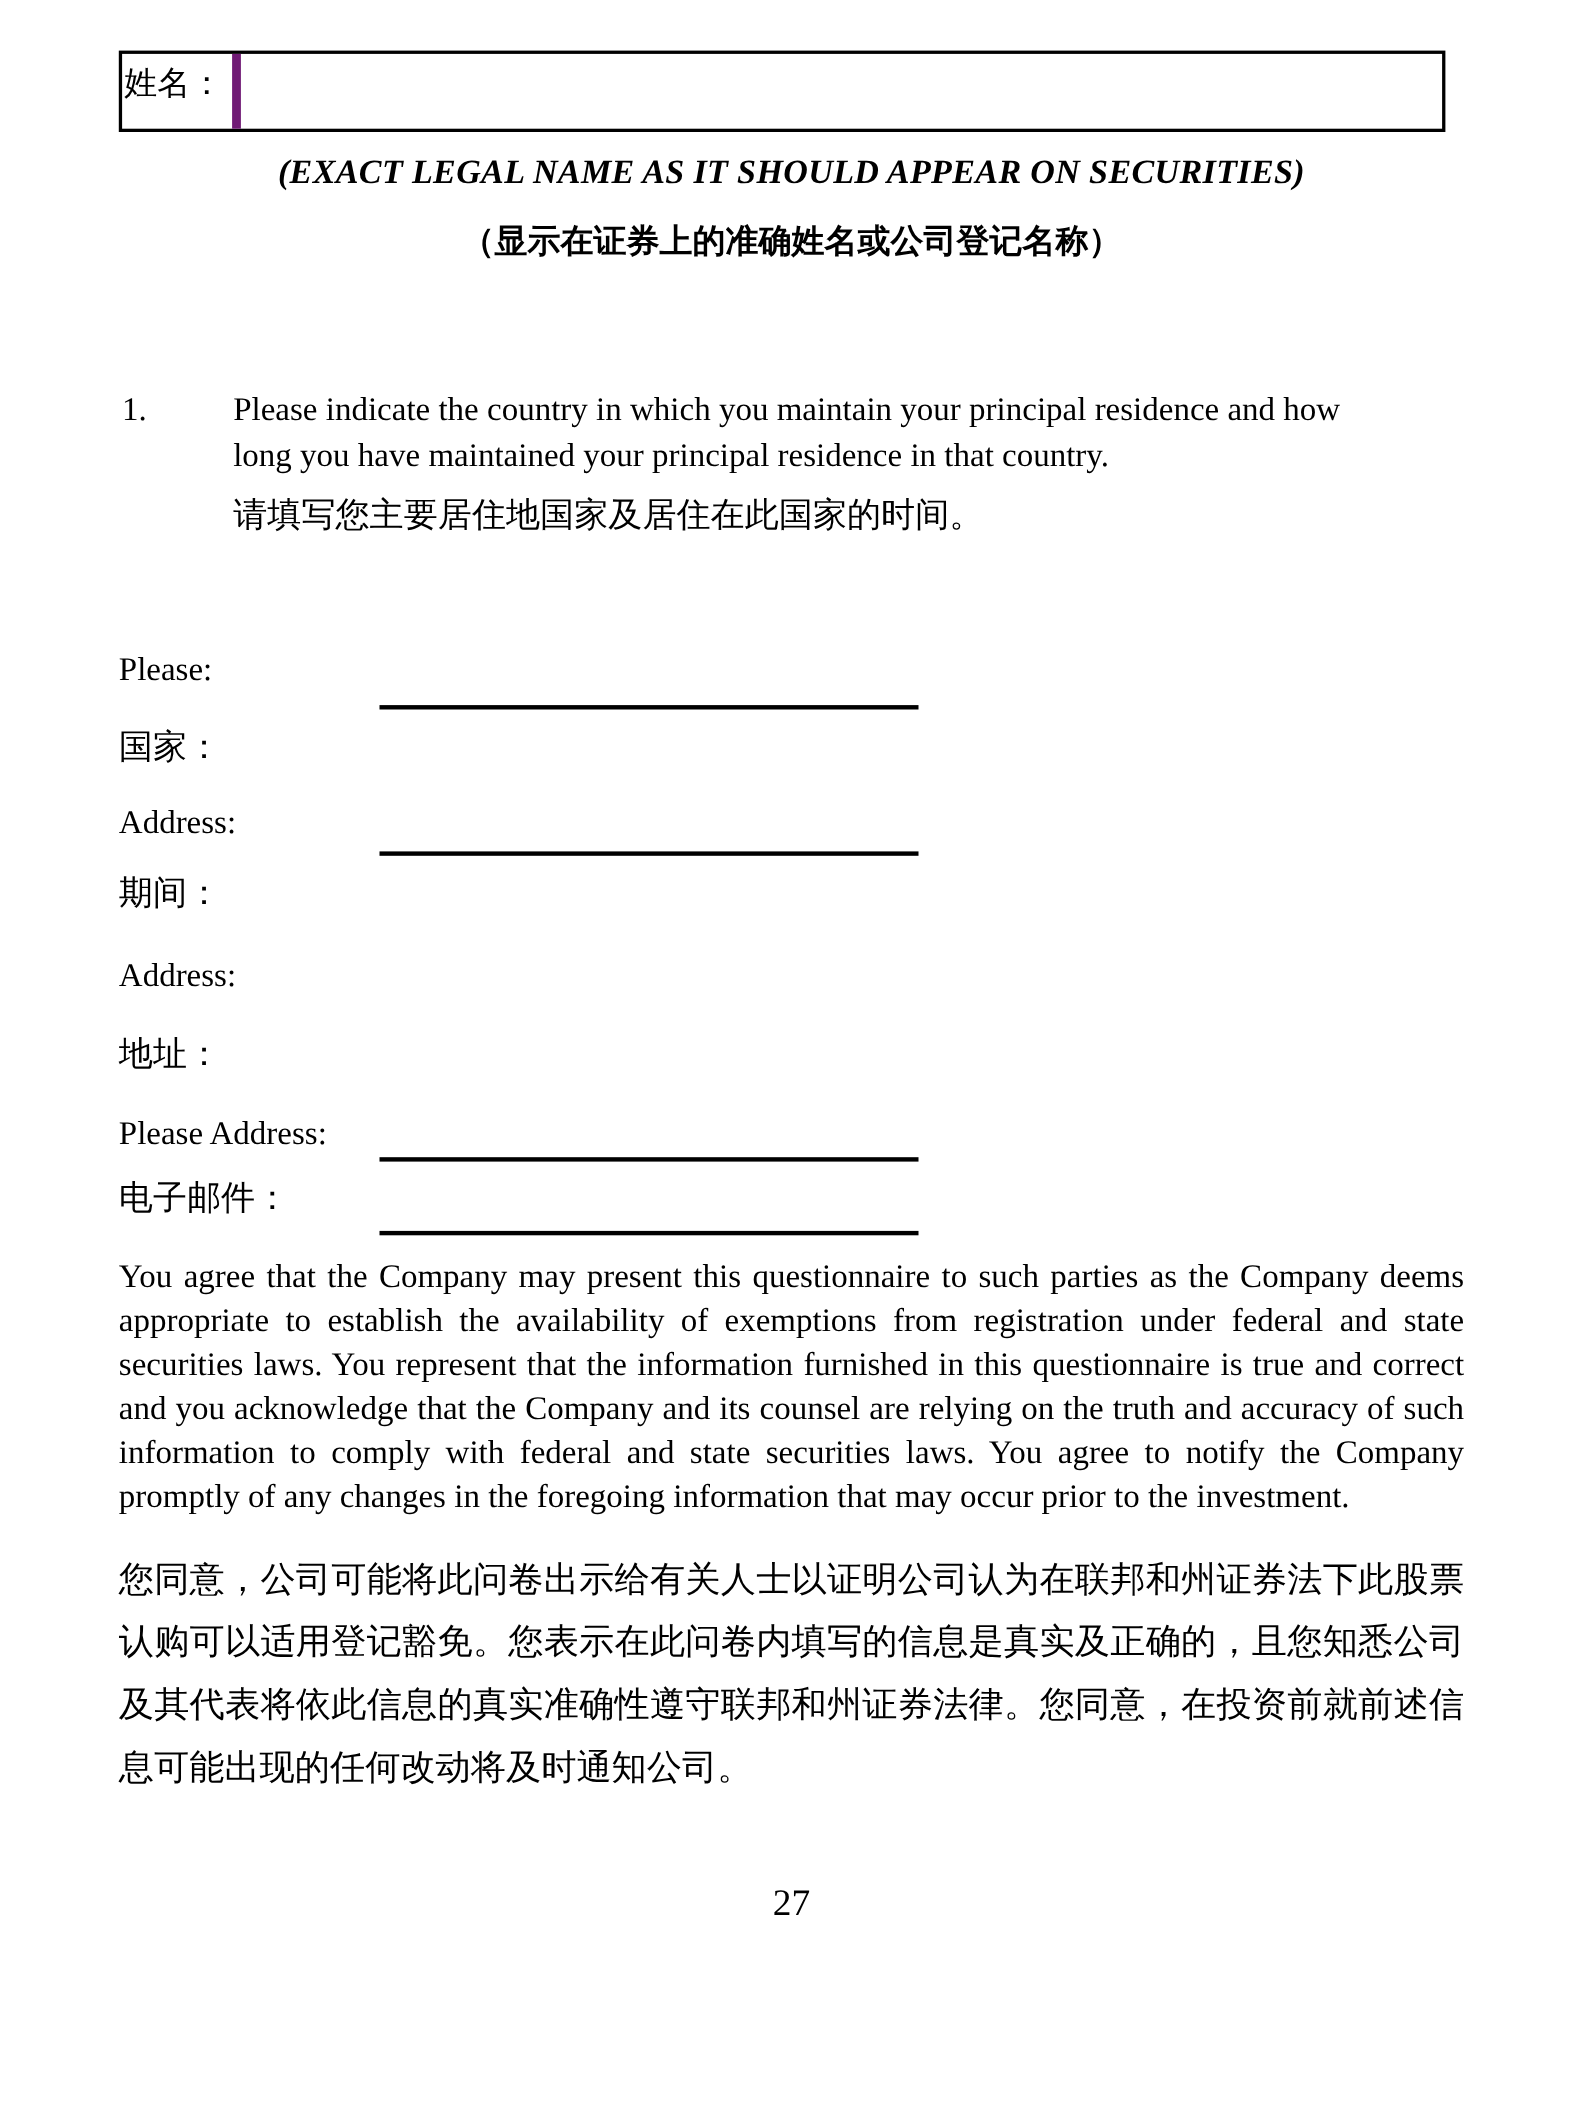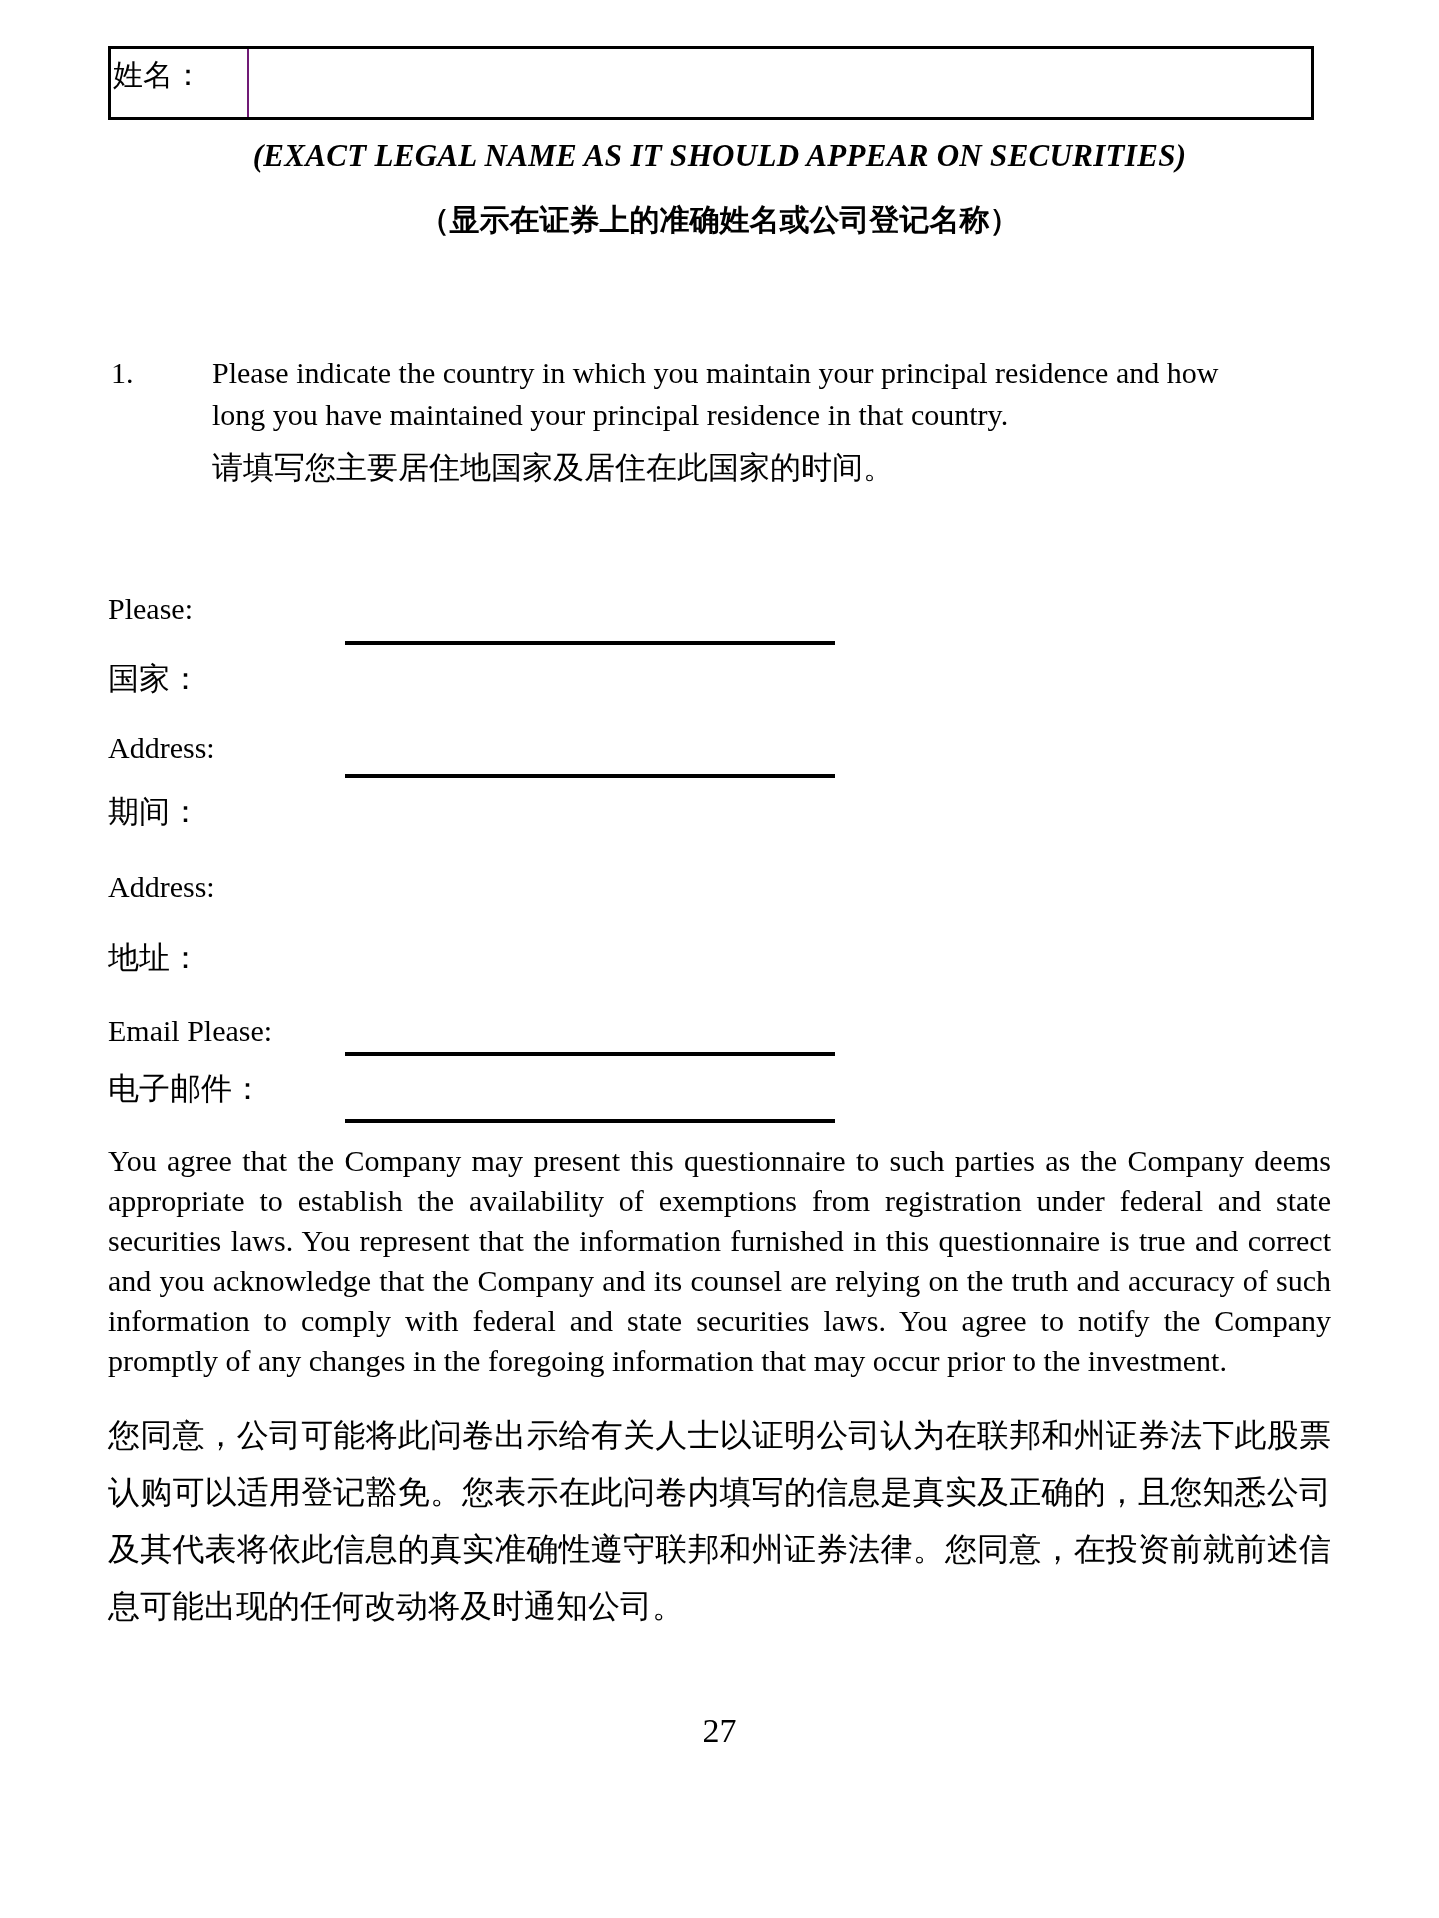--- a/index.html
+++ b/index.html
@@ -24,22 +24,22 @@
   }
 
   
   .name-table {
     display: flex;
     width: 1200px;
     height: 68px;
     border: 3px solid #000000;
   }
   .name-cell-label {
-    width: 138px;
-    border-right: 2px solid #701a75;
+    width: 108px;
+    border-right: 8px solid #701a75;
     display: flex;
     align-items: flex-start;
     padding: 6px 2px 0 2px;
     font-size: 30px;
     box-sizing: border-box;
   }
   .name-cell-input {
     flex: 1;
   }
 
@@ -165,21 +165,21 @@
       <div class="blank-line m13"></div>
       <div class="field-label-zh m12">国家：</div>
 
       <div class="field-label-en m28">Address:</div>
       <div class="blank-line m7"></div>
       <div class="field-label-zh m12">期间：</div>
 
       <div class="field-label-en m34">Address:</div>
       <div class="field-label-zh m30">地址：</div>
 
-      <div class="field-label-en m32">Email Please:</div>
+      <div class="field-label-en m32">Please Address:</div>
       <div class="blank-line m0"></div>
       <div class="field-label-zh m11">电子邮件：</div>
       <div class="blank-line m8"></div>
 
     </div>
 
     <div class="agreement-en">You agree that the Company may present this questionnaire to such parties as the Company deems appropriate to establish the availability of exemptions from registration under federal and state securities laws. You represent that the information furnished in this questionnaire is true and correct and you acknowledge that the Company and its counsel are relying on the truth and accuracy of such information to comply with federal and state securities laws. You agree to notify the Company promptly of any changes in the foregoing information that may occur prior to the investment.</div>
 
     <div class="agreement-zh">您同意，公司可能将此问卷出示给有关人士以证明公司认为在联邦和州证券法下此股票认购可以适用登记豁免。您表示在此问卷内填写的信息是真实及正确的，且您知悉公司及其代表将依此信息的真实准确性遵守联邦和州证券法律。您同意，在投资前就前述信息可能出现的任何改动将及时通知公司。</div>
 

